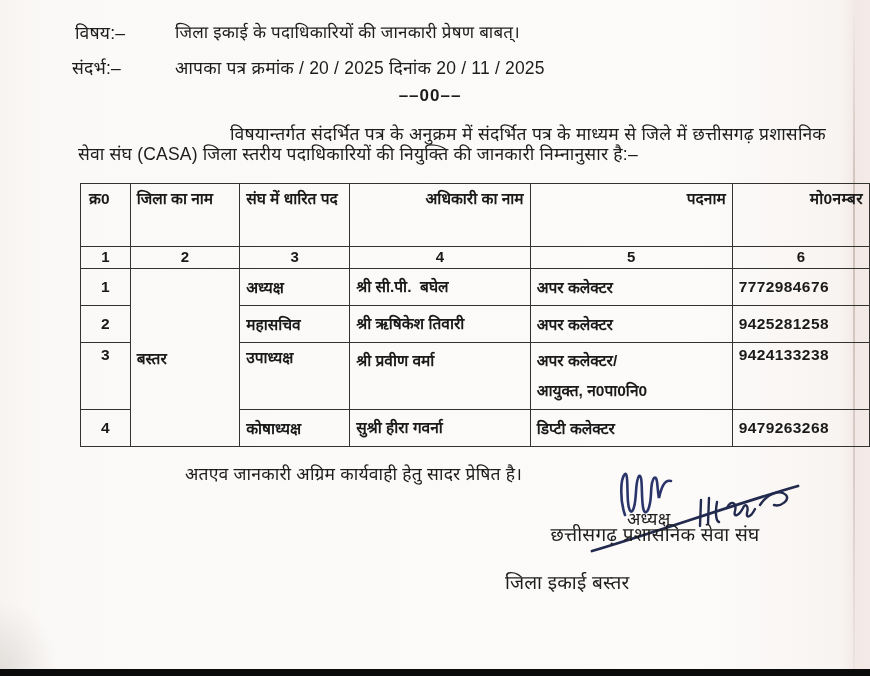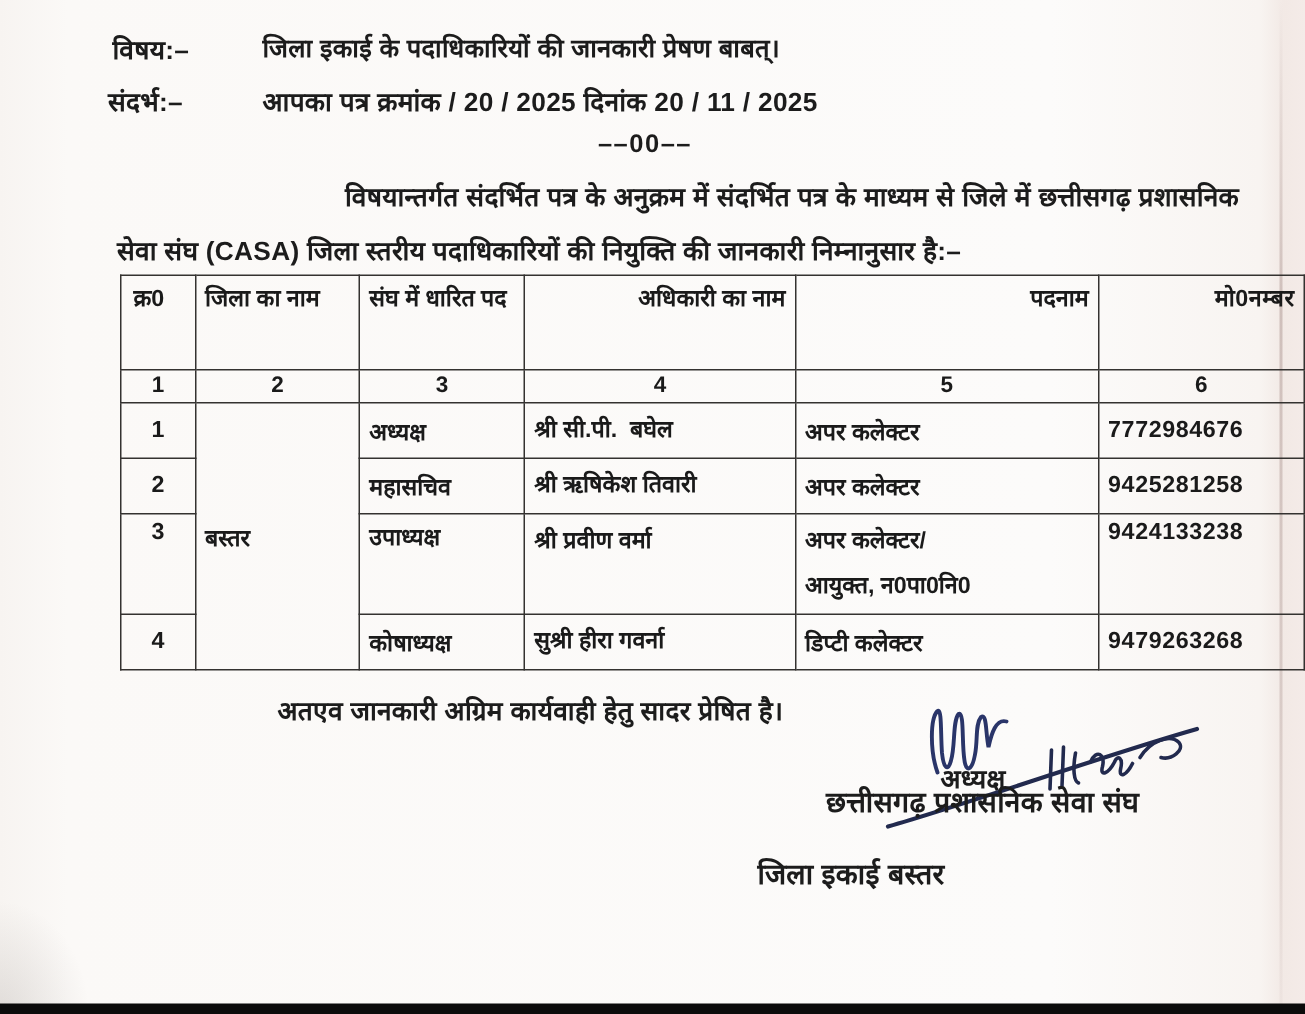--- a/index.html
+++ b/index.html
@@ -10,29 +10,29 @@
     color:#1c1c1c;
   }
   .paper {
     position:absolute; inset:0;
     background:linear-gradient(90deg,#f7f4f1 0px,#fbf9f7 45px,#fcfbfa 700px,#f8f4f1 840px,#f2e9e5 856px,#f4ebe8 870px);
   }
   .edge-line {
     position:absolute; top:0; bottom:0; left:853px; width:2px;
     background:linear-gradient(180deg,rgba(150,120,115,0.0),rgba(140,110,105,0.35) 30%,rgba(140,110,105,0.25) 70%,rgba(150,120,115,0.05));
   }
-  .txt { font-weight:700; letter-spacing:0.2px; }
+  .txt { font-weight:400; letter-spacing:0.2px; }
   .subject-label { position:absolute; left:75px; top:20px; font-size:17.5px; }
   .subject-text  { position:absolute; left:175px; top:20px; font-size:17px; }
   .reference-label { position:absolute; left:72px; top:55px; font-size:17.5px; }
   .reference-text  { position:absolute; left:175px; top:55px; font-size:17.5px; }
   .separator { position:absolute; left:55px; top:86px; width:750px; text-align:center; font-size:17px; font-weight:700; letter-spacing:1px; }
   .body-par {
-    position:absolute; left:78px; top:113px; width:748px;
-    font-size:17.5px; line-height:36px; text-align:justify; text-indent:152px;
+    position:absolute; left:78px; top:124px; width:748px;
+    font-size:17.5px; line-height:20px; text-align:justify; text-indent:152px;
   }
   table.officers {
     position:absolute; left:80px; top:183px; border-collapse:collapse; table-layout:fixed;
   }
   table.officers td {
     border:1.6px solid #343230;
     font-size:15.5px; font-weight:600; color:#1a1a1a;
     padding:3px 6px; vertical-align:top; overflow:hidden;
   }
   td.c-sno   { width:35px;  text-align:center; padding:3px 2px; }

